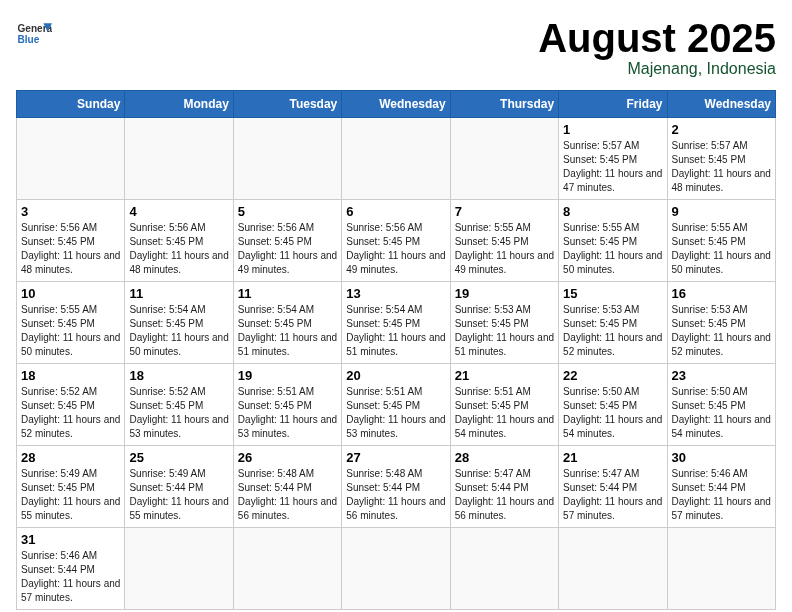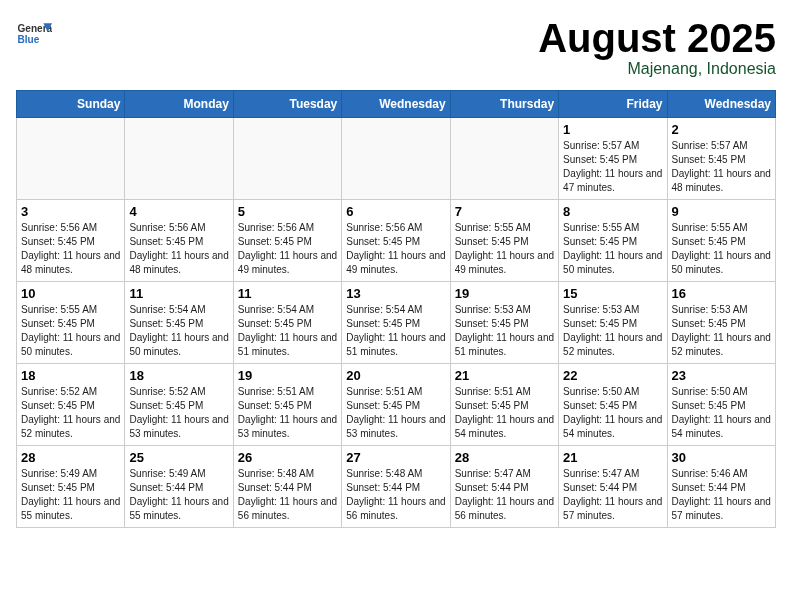--- a/index.html
+++ b/index.html
@@ -326,14 +326,29 @@
 and 57 minutes.</div>
         </td>
         <td>
           <span class="day-number">30</span>
           <div class="day-info">Sunrise: 5:46 AM
 Sunset: 5:44 PM
 Daylight: 11 hours
 and 57 minutes.</div>
         </td>
       </tr>
+      <tr>
+        <td>
+          <span class="day-number">31</span>
+          <div class="day-info">Sunrise: 5:46 AM
+Sunset: 5:44 PM
+Daylight: 11 hours
+and 57 minutes.</div>
+        </td>
+        <td class="empty-cell"></td>
+        <td class="empty-cell"></td>
+        <td class="empty-cell"></td>
+        <td class="empty-cell"></td>
+        <td class="empty-cell"></td>
+        <td class="empty-cell"></td>
+      </tr>
     </tbody>
 </table>
 
 </body></html>

